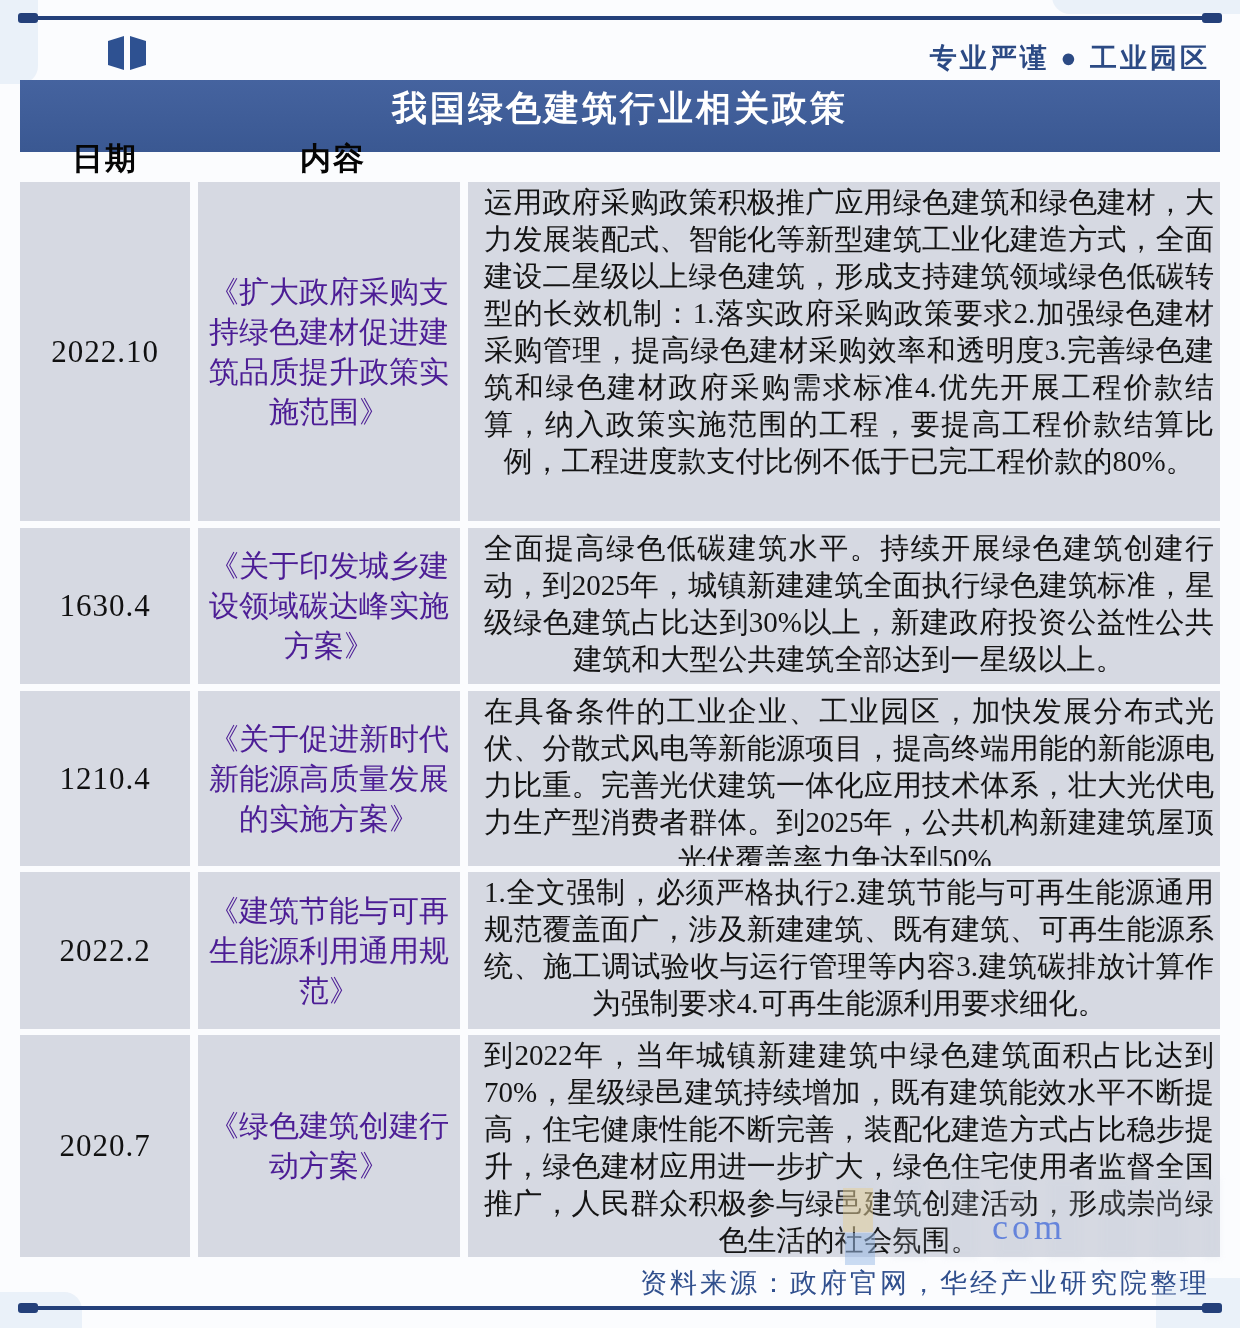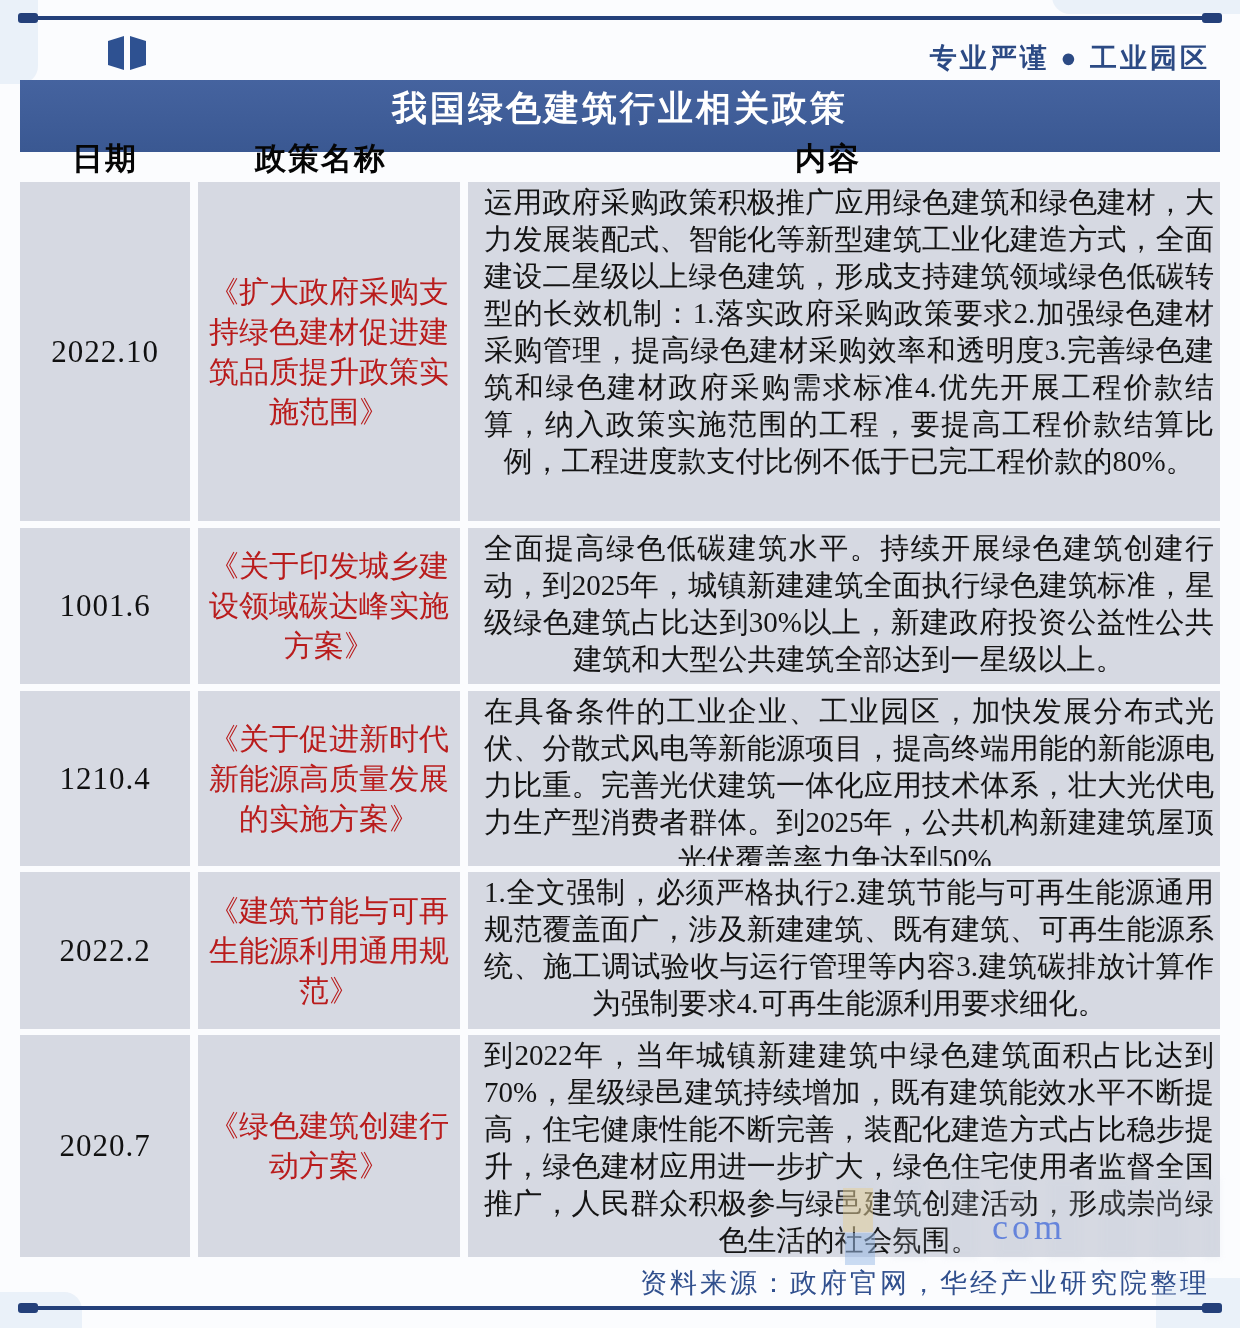--- a/index.html
+++ b/index.html
@@ -36,21 +36,21 @@
   .title-bar{
     position:absolute;left:20px;top:80px;width:1200px;height:72px;
     background:linear-gradient(#45639f,#3a5892);
     color:#ffffff;font-size:35px;font-weight:700;letter-spacing:3px;
     text-align:center;line-height:56px;
   }
 
   
   .thead{
     position:absolute;left:20px;top:136px;width:1200px;height:46px;
-    display:grid;grid-template-columns:170px 262px 752px;column-gap:0;
+    display:grid;grid-template-columns:170px 262px 752px;column-gap:12px;
   }
   .thead .th{
     font-size:31px;font-weight:700;color:#050505;
     display:flex;align-items:center;justify-content:center;letter-spacing:2px;
   }
   .rows{position:absolute;left:20px;top:182px;width:1200px;}
   .row{display:grid;grid-template-columns:170px 262px 752px;column-gap:8px;}
   .row.r1{height:339px;margin-bottom:7px;}
   .row.r2{height:156px;margin-bottom:7px;}
   .row.r3{height:175px;margin-bottom:6px;}
@@ -58,21 +58,21 @@
   .row.r5{height:222px;}
   .cell{background:#d6d9e2;}
   .cell.date{
     display:flex;align-items:center;justify-content:center;
     font-family:"Liberation Serif","DejaVu Serif",serif;
     font-size:31px;color:#111;letter-spacing:1px;
   }
   .cell.policy{
     display:flex;align-items:center;justify-content:center;text-align:center;
     font-family:"Liberation Serif","DejaVu Serif",serif;
-    font-size:30px;line-height:40px;color:#b91c1c;padding:16px 6px;box-sizing:border-box;
+    font-size:30px;line-height:40px;color:#4c1d95;padding:16px 6px;box-sizing:border-box;
   }
   .cell.content{
     font-family:"Liberation Serif","DejaVu Serif",serif;
     font-size:29px;line-height:37px;color:#141414;
     text-align:justify;text-align-last:center;
     padding:2px 6px 0 16px;box-sizing:border-box;overflow:hidden;
   }
 
   
   .source{
@@ -118,32 +118,31 @@
       </svg>
     </span>
     <span class="name">华经情报网</span>
   </div>
   <div class="slogan">专业严谨 ● 工业园区</div>
 
   <div class="title-bar">我国绿色建筑行业相关政策</div>
 
   <div class="thead">
     <div class="th">日期</div>
-    <div class="th">政策名称</div>
     <div class="th">内容</div>
   </div>
 
   <div class="rows">
     <div class="row r1">
       <div class="cell date">2022.10</div>
       <div class="cell policy">《扩大政府采购支持绿色建材促进建筑品质提升政策实施范围》</div>
       <div class="cell content">运用政府采购政策积极推广应用绿色建筑和绿色建材，大力发展装配式、智能化等新型建筑工业化建造方式，全面建设二星级以上绿色建筑，形成支持建筑领域绿色低碳转型的长效机制：1.落实政府采购政策要求2.加强绿色建材采购管理，提高绿色建材采购效率和透明度3.完善绿色建筑和绿色建材政府采购需求标准4.优先开展工程价款结算，纳入政策实施范围的工程，要提高工程价款结算比例，工程进度款支付比例不低于已完工程价款的80%。</div>
     </div>
     <div class="row r2">
-      <div class="cell date">1001.6</div>
+      <div class="cell date">1630.4</div>
       <div class="cell policy">《关于印发城乡建设领域碳达峰实施方案》</div>
       <div class="cell content">全面提高绿色低碳建筑水平。持续开展绿色建筑创建行动，到2025年，城镇新建建筑全面执行绿色建筑标准，星级绿色建筑占比达到30%以上，新建政府投资公益性公共建筑和大型公共建筑全部达到一星级以上。</div>
     </div>
     <div class="row r3">
       <div class="cell date">1210.4</div>
       <div class="cell policy">《关于促进新时代新能源高质量发展的实施方案》</div>
       <div class="cell content">在具备条件的工业企业、工业园区，加快发展分布式光伏、分散式风电等新能源项目，提高终端用能的新能源电力比重。完善光伏建筑一体化应用技术体系，壮大光伏电力生产型消费者群体。到2025年，公共机构新建建筑屋顶光伏覆盖率力争达到50%。</div>
     </div>
     <div class="row r4">
       <div class="cell date">2022.2</div>

